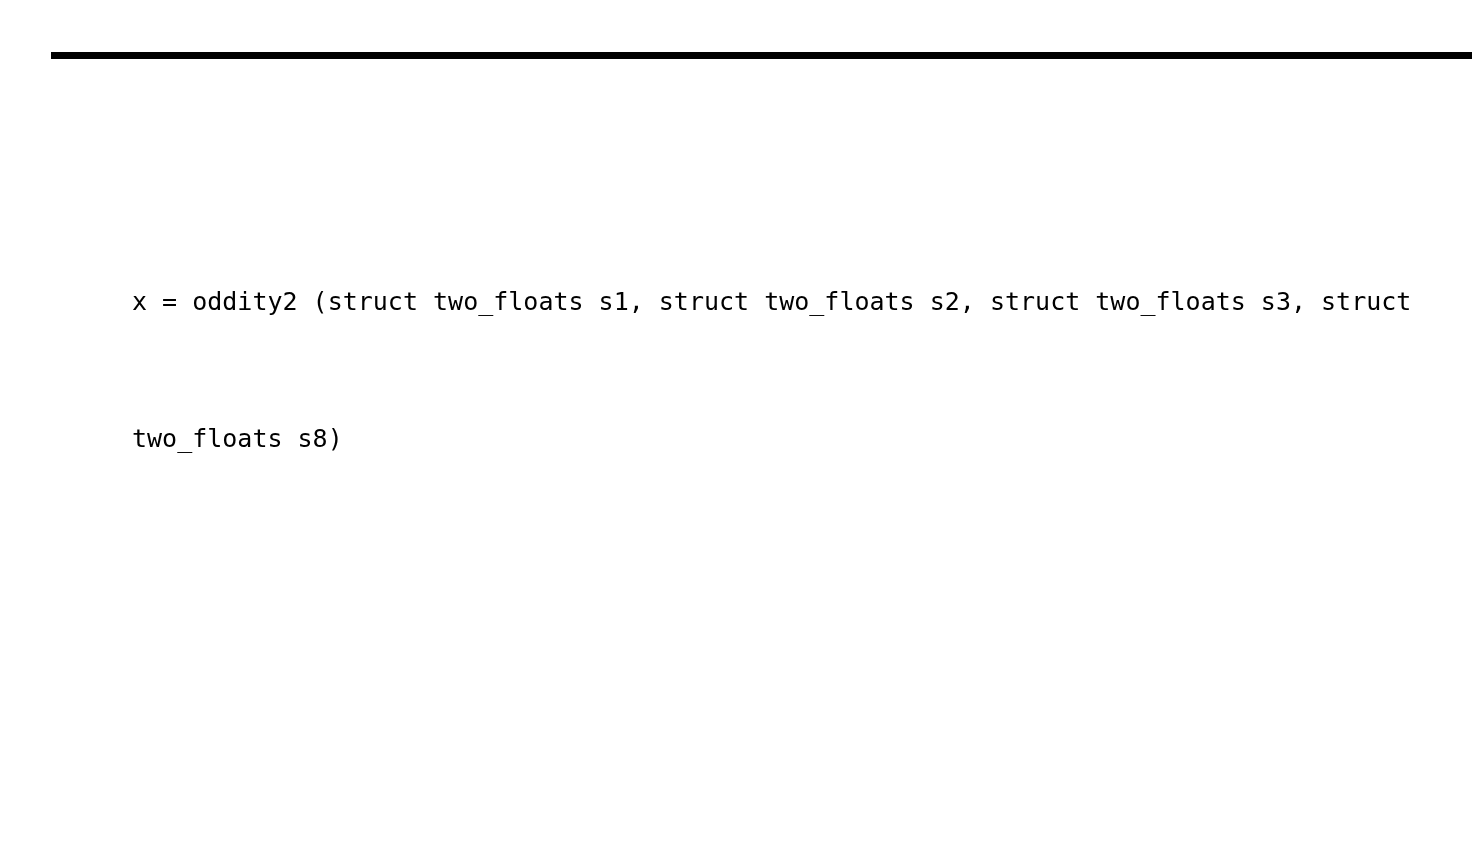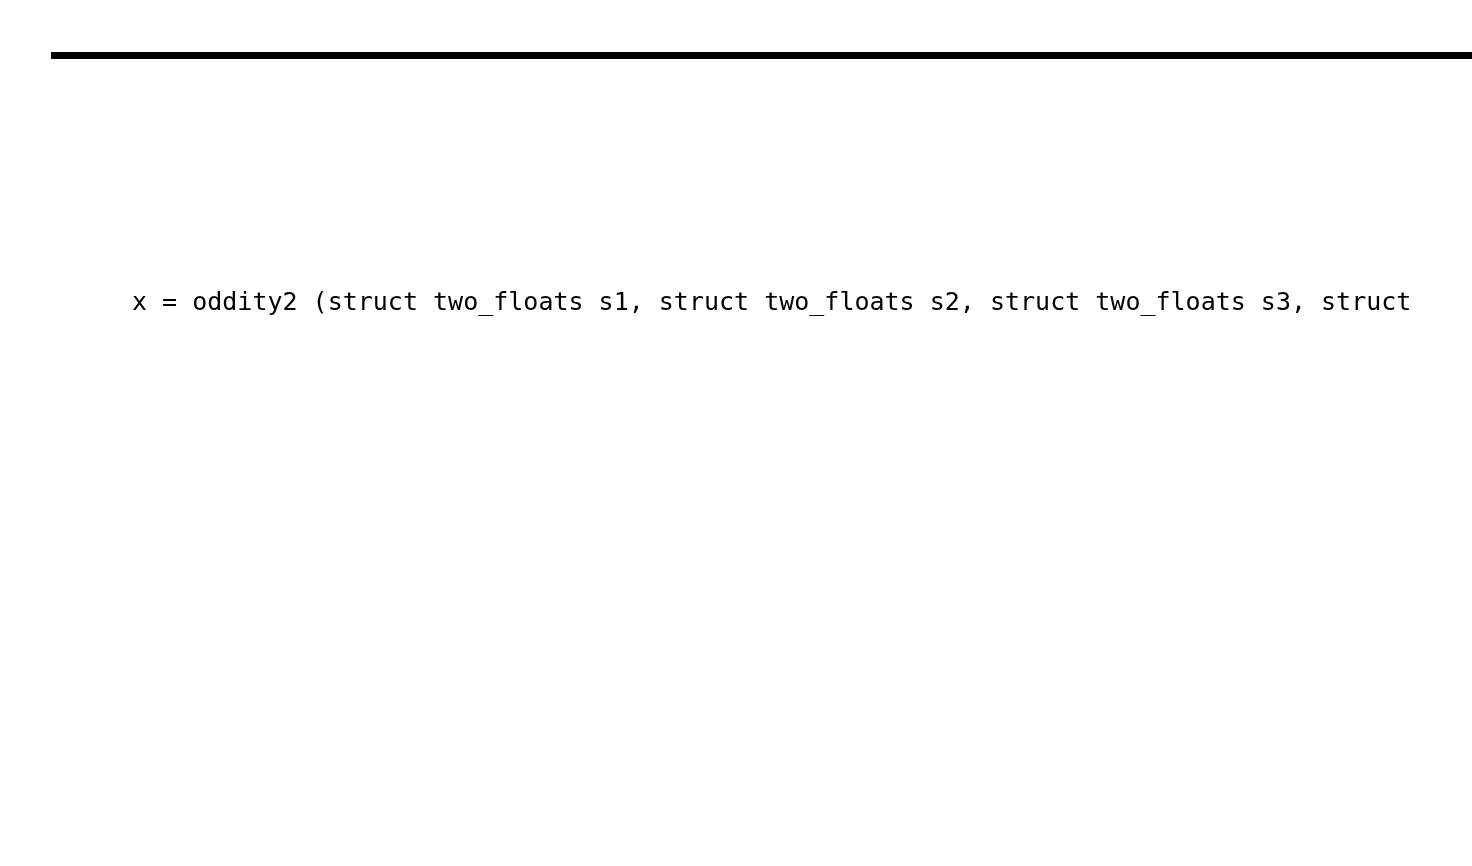--- a/index.html
+++ b/index.html
@@ -50,20 +50,21 @@
 <body>
 
 <div class="figure">
 
   <div class="rule rule-top"></div>
 
   <div class="content">
 
     <div class="code-block">
       <div class="code-line">x = oddity2 (struct two_floats s1, struct two_floats s2, struct two_floats s3, struct</div>
+      <div class="code-line">two_floats s8)</div>
     </div>
 
     <div class="spacer"></div>
 
     <div class="param-table">
 
       
 
       
 

